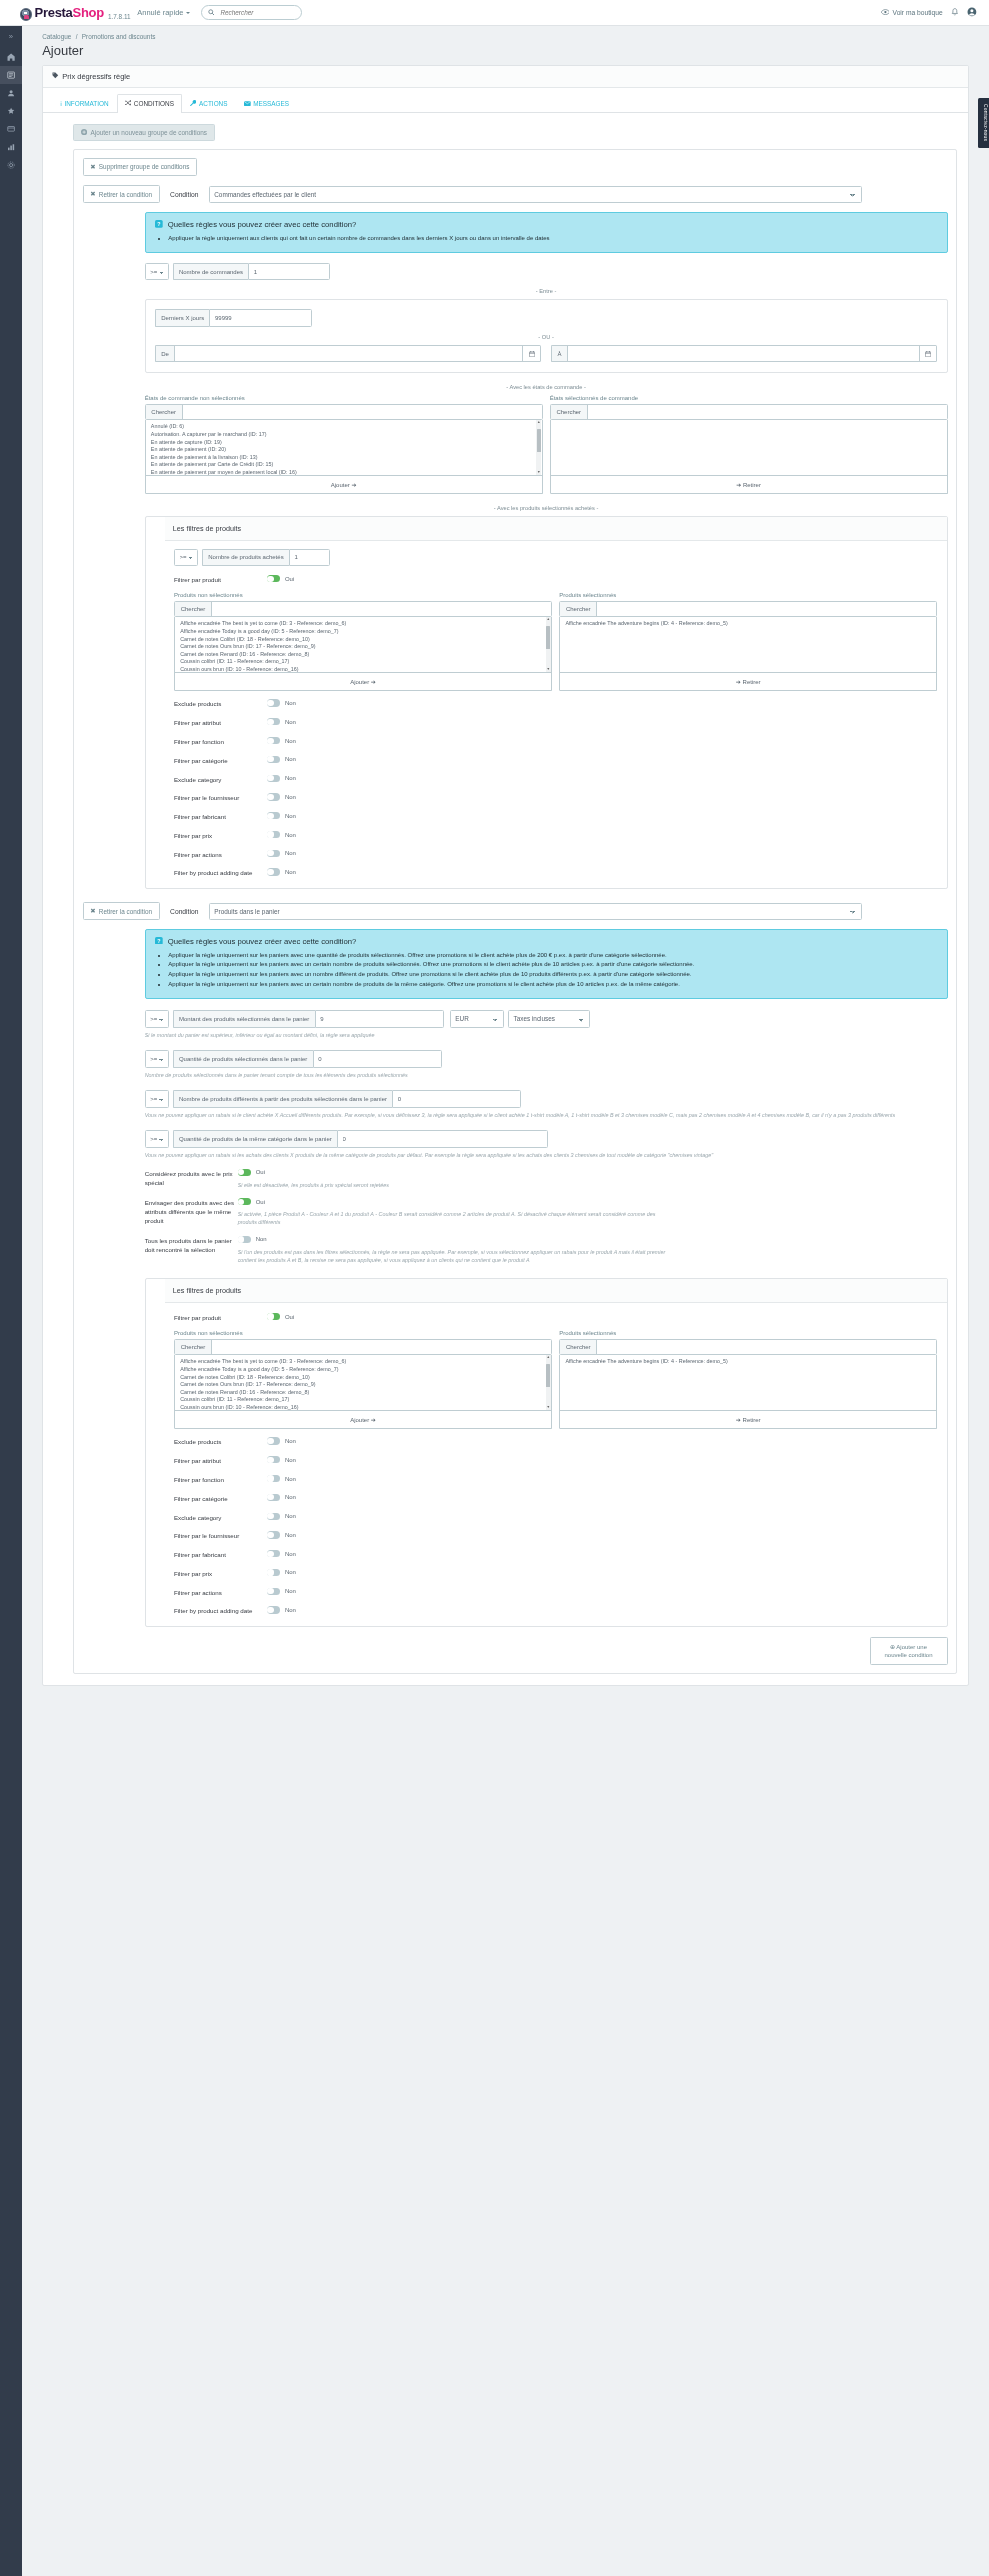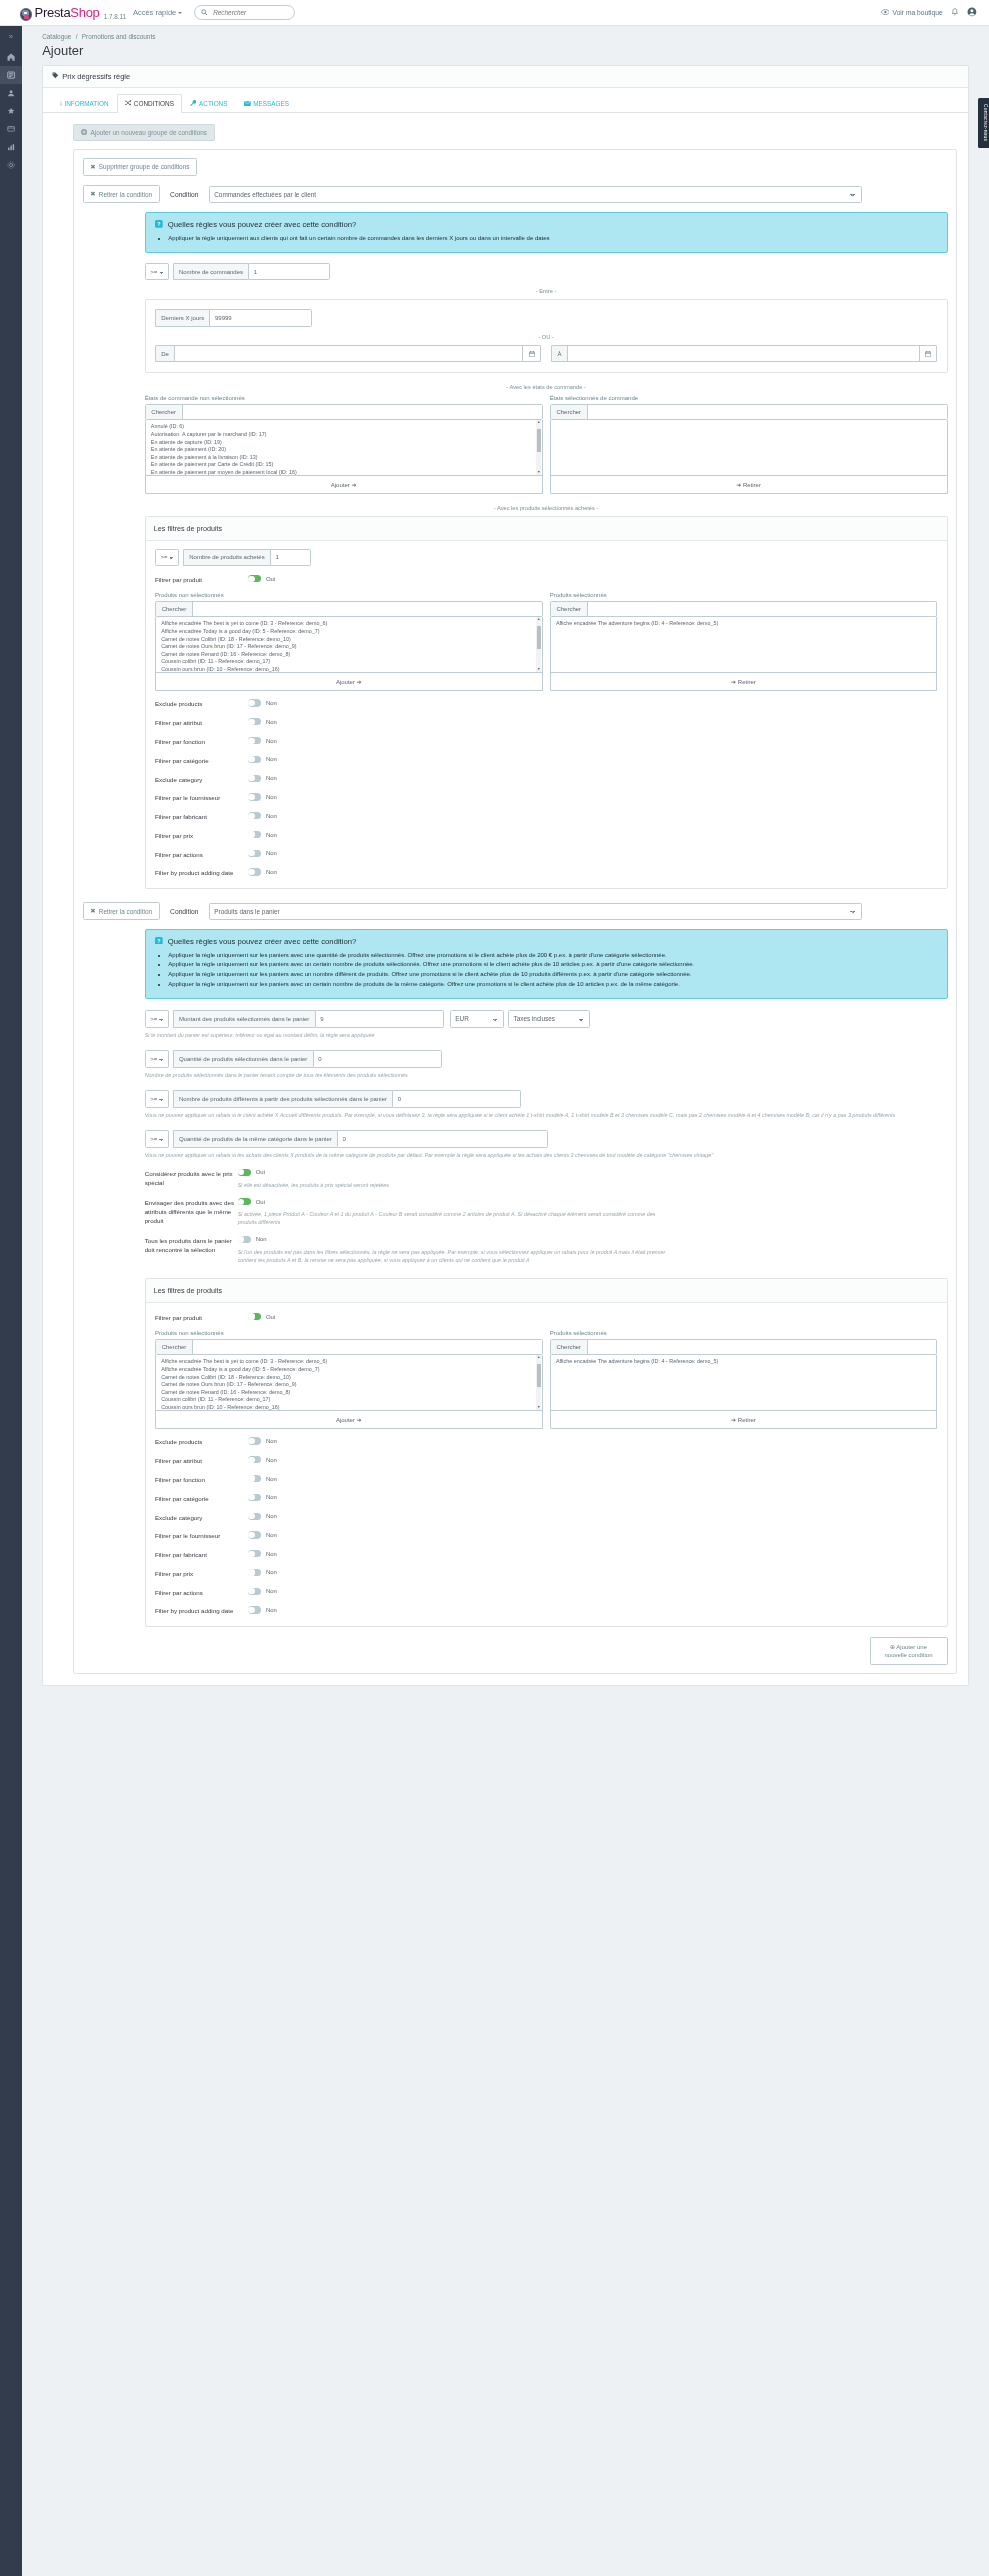--- a/index.html
+++ b/index.html
@@ -23,21 +23,21 @@
   .ps-logo{ display:flex; align-items:center; }
   .ps-mark{
     width:12.4px;height:12.4px;border-radius:50%;
     background:radial-gradient(circle at 45% 38%, #ffffff 0 14%, #7f8fa4 14% 42%, #3b4a5e 42% 100%);
     border:0.5px solid #5d6b7d; position:relative; top:2.1px; margin-right:2.6px;
   }
   .ps-mark:after{
     content:""; position:absolute; left:3.6px; top:5.7px; width:5.2px;height:4.1px;
     background:#e0427f; border-radius:1.5px 1.5px 0.5px 0.5px;
   }
-  .ps-name{ font-size:13px; font-weight:normal; letter-spacing:-0.3px;}
+  .ps-name{ font-size:13px; font-weight:bold; letter-spacing:-0.3px;}
   .ps-name .a{ color:#25173a; }
   .ps-name .b{ color:#e4207e; }
   .ps-ver{ font-size:6.4px; color:#6c868e; margin-left:4.1px; }
   .quick{ font-size:7.5px; color:#6c868e; margin-left:6.7px; cursor:pointer;}
   .caretd{ display:inline-block; width:0;height:0;border-left:2.1px solid transparent;border-right:2.1px solid transparent;border-top:2.6px solid #6c868e; margin-left:2.1px; vertical-align:middle;}
   .searchbox{
     margin-left:11.3px; width:101px; height:15.5px; border:0.5px solid #bbcdd2; border-radius:8.2px;
     display:flex; align-items:center; padding:0 6.2px; background:#fff;
   }
   .searchbox .mag{ margin-right:3.6px; }
@@ -169,21 +169,21 @@
     position:absolute; right:0.5px; top:0; width:4.6px; height:100%; background:#f0f2f3;
     display:flex; flex-direction:column; align-items:center; justify-content:space-between;
   }
   .listbox .sbar .th{ position:absolute; top:8.2px; width:3.6px; height:23px; background:#b7bfc3; border-radius:0.5px;}
   .listbox .sbar .ar{ font-size:3.6px; color:#666; line-height:5.2px;}
   .movebtn{
     border:0.5px solid #bfcdd2; border-top:0; border-radius:0 0 1.5px 1.5px; background:#fff;
     text-align:center; padding:4.6px 0; font-size:6px; color:#5b6670; cursor:pointer;
   }
 
-  .panel{ border:0.5px solid #dfe3e6; border-radius:2.1px; margin-top:3.1px; background:#fff;}
+  .panel{ border:0.5px solid #dfe3e6; border-radius:2.1px; margin-top:3.1px; background:#fff;padding-left:19px;}
   .panel-head{ padding:6.7px 8.2px; border-bottom:0.5px solid #e4e8ea; background:#fbfcfc; font-size:7.2px; }
   .panel-body{ padding:8.2px 9.3px 9.3px 9.3px; }
 
   .tgrow{ display:flex; align-items:flex-start; margin-top:8.8px; }
   .tgrow .tlabel{ width:93px; font-size:6.2px; color:#363a41; line-height:1.45; padding-top:1px;}
   .tgrow .tright{ flex:1; }
   .switch{ display:inline-flex; align-items:center; gap:4.6px; }
   .sw{
     width:13.4px; height:7.2px; border-radius:4.1px; background:#b9cad0; position:relative; cursor:pointer;
   }
@@ -213,21 +213,21 @@
   <div class="brand">
     <div class="ps-logo">
       <div class="ps-mark"></div>
       <div class="ps-name">
         <span class="a">Presta</span><span class="b">Shop</span>
       </div>
     </div>
     <span class="ps-ver">1.7.8.11</span>
   </div>
   <div class="quick">
-    <span>Accès rapide</span><span class="caretd"></span>
+    <span>Annulé rapide</span><span class="caretd"></span>
   </div>
   <div class="searchbox">
     <span class="mag">
       <svg width="6.7" height="6.7" viewBox="0 0 16 16">
           <circle cx="6.6" cy="6.6" r="4.7" fill="none" stroke="#4a6470" stroke-width="1.6"></circle>
           <line x1="10.2" y1="10.2" x2="14.4" y2="14.4" stroke="#4a6470" stroke-width="1.8"></line>
         </svg>
     </span>
     <input placeholder="Rechercher" style="">
   </div>

